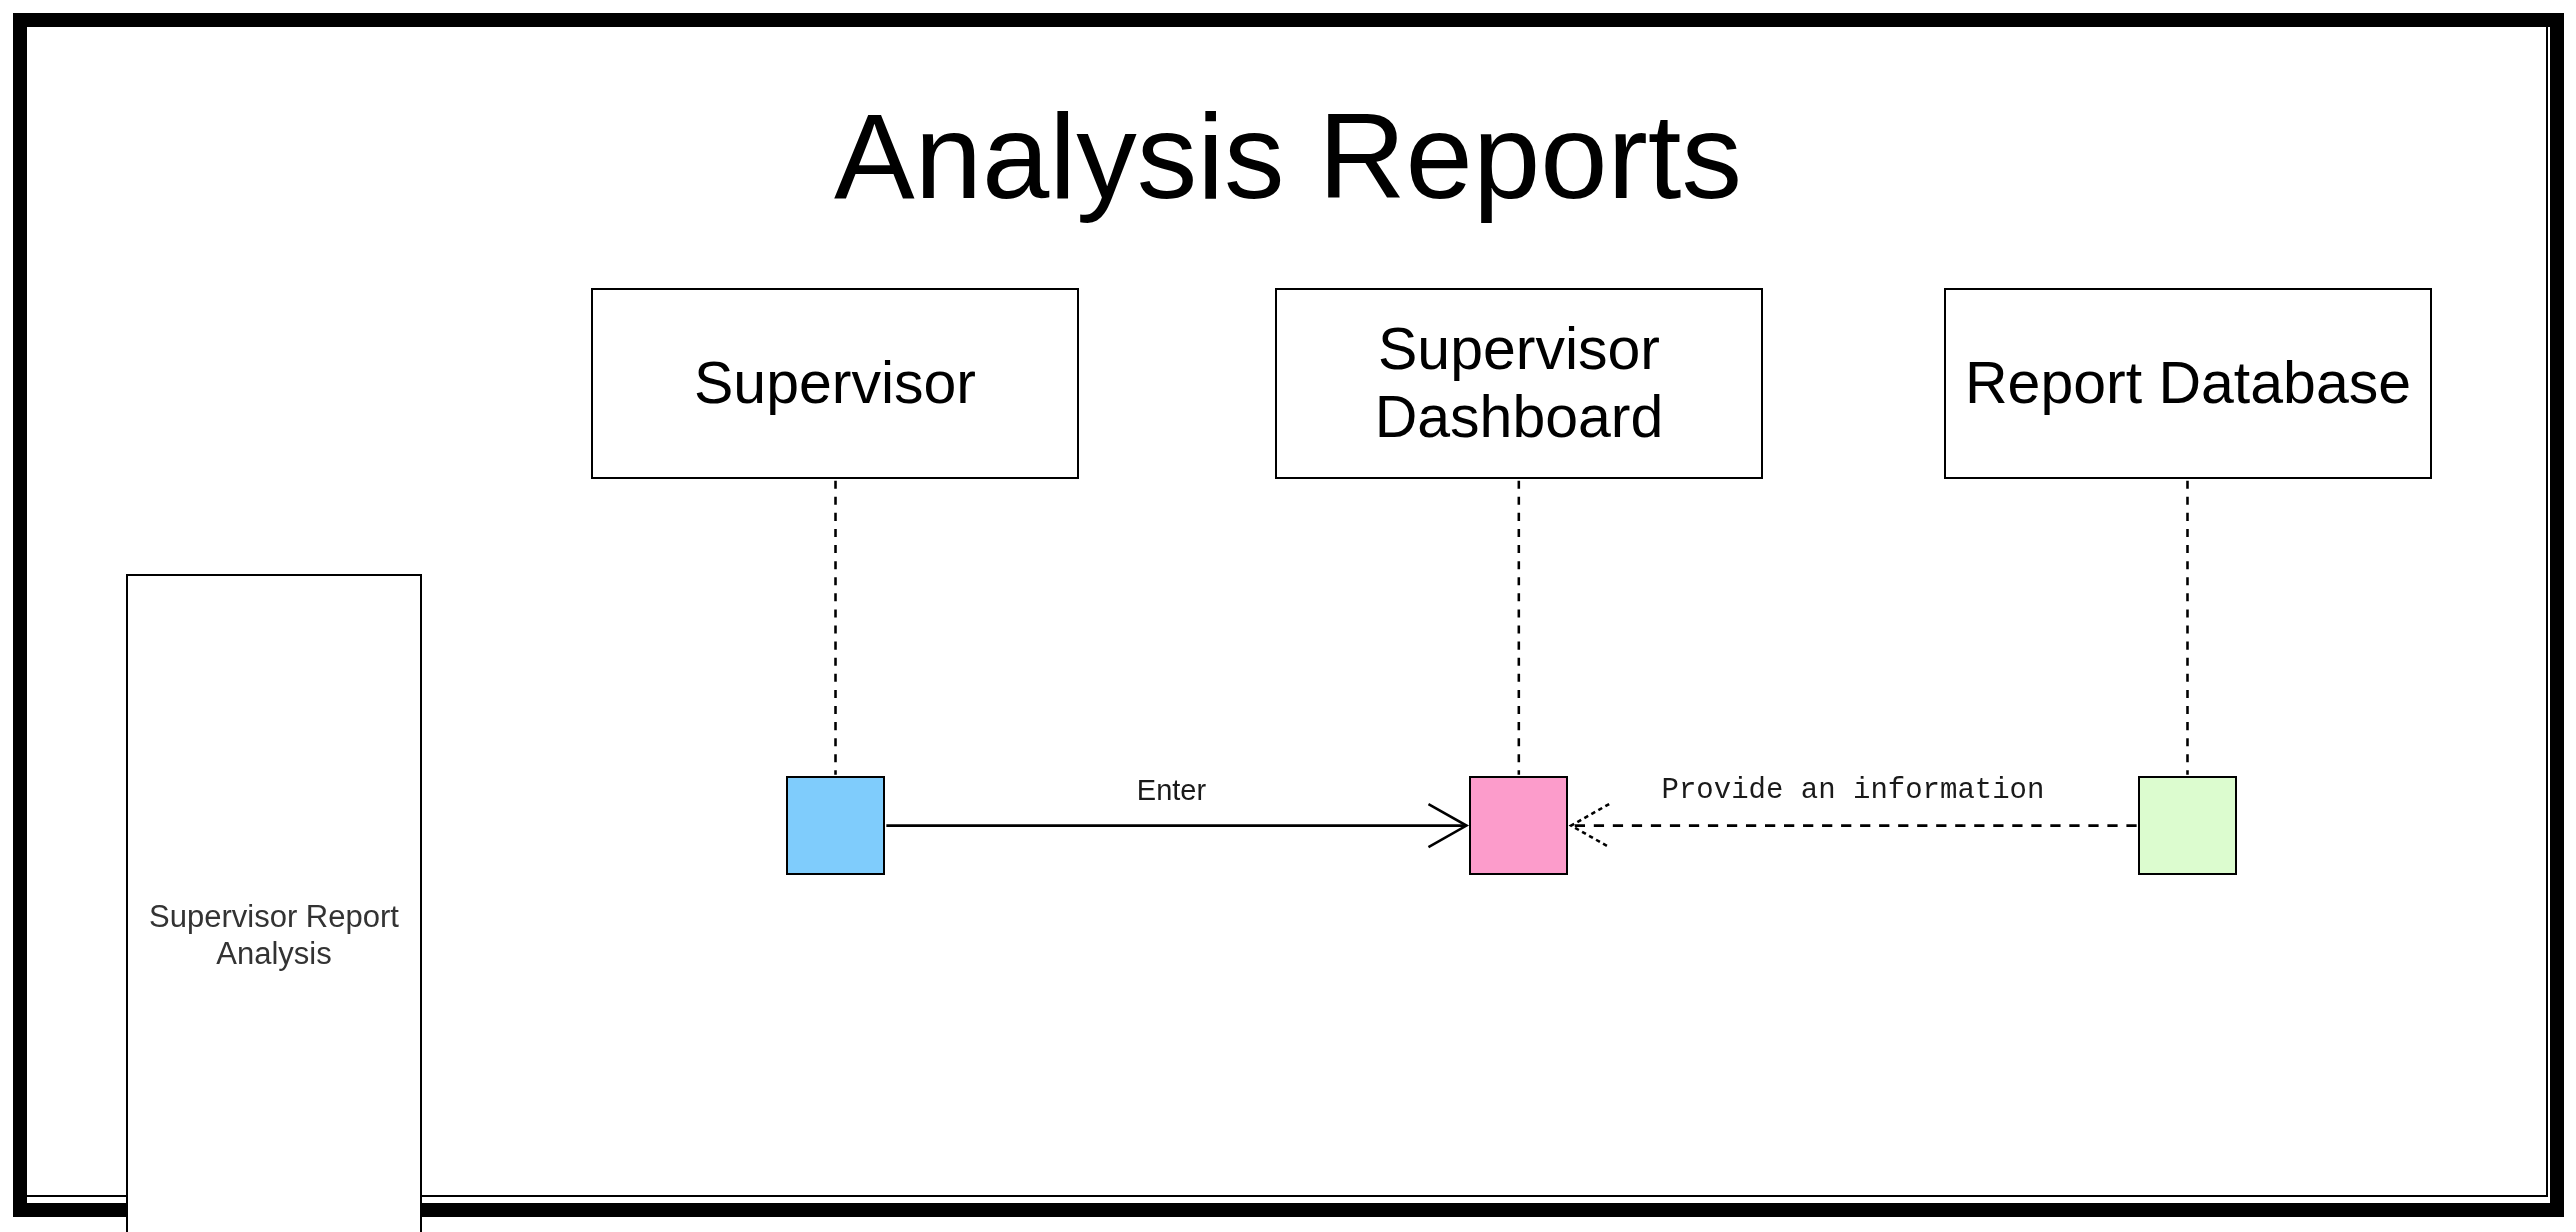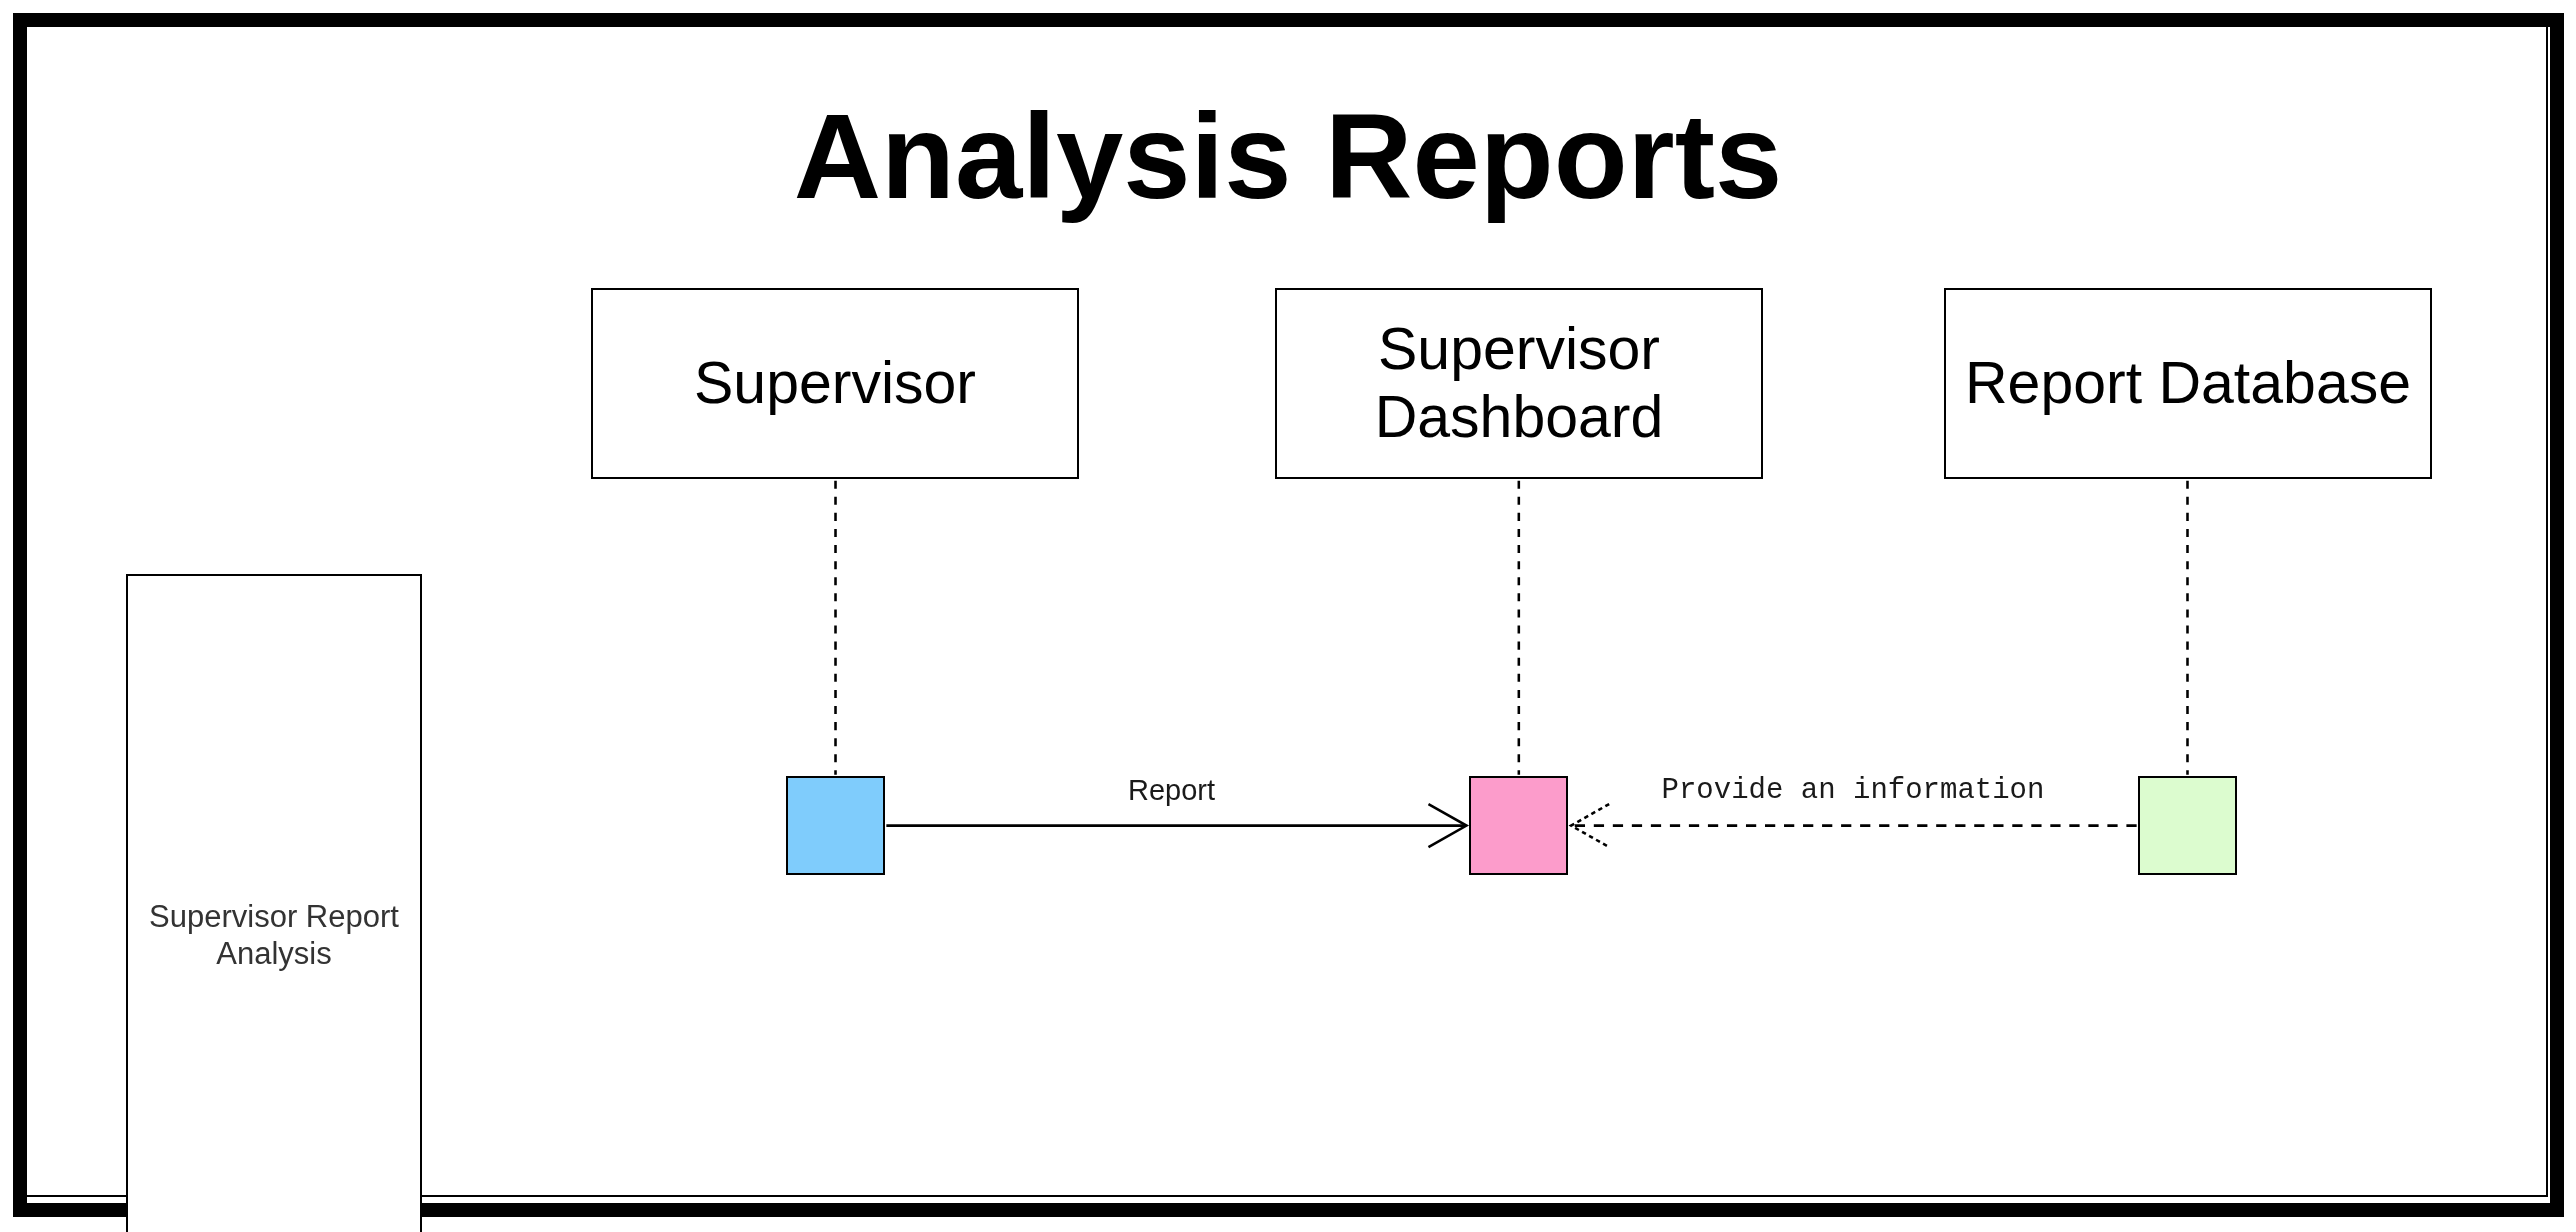--- a/index.html
+++ b/index.html
@@ -22,21 +22,21 @@
     position: absolute;
     left: 13px; top: 13px; right: 12.4px; bottom: 15.4px;
     border: 14.6px solid #000;
   }
   
   .title {
     position: absolute;
     left: 0; top: 86px; width: 2576px;
     text-align: center;
     font-size: 121px;
-    font-weight: 700;
+    font-weight: 400;
     letter-spacing: 0px;
     white-space: nowrap;
   }
   
   .actor {
     position: absolute;
     top: 288px;
     width: 488px;
     height: 191px;
     border: 2.2px solid #000;
@@ -134,17 +134,17 @@
     <polyline points="1952,1099 2004,1128.5 1952,1158" fill="none" stroke="#000" stroke-width="3.5"></polyline>
 
     <line x1="2920" y1="1128.5" x2="2152" y2="1128.5" stroke="#000" stroke-width="3.5" stroke-dasharray="14 12"></line>
     <polyline points="2199,1099 2147,1128.5 2199,1158" fill="none" stroke="#000" stroke-width="3.5" stroke-dasharray="6 5"></polyline>
   </svg>
 
   <div class="activation" id="act-supervisor" style="background: rgb(127, 204, 252);"></div>
   <div class="activation" id="act-dashboard" style="background: rgb(252, 156, 203);"></div>
   <div class="activation" id="act-database" style="background: rgb(220, 252, 207);"></div>
 
-  <div class="msg-label" id="msg-enter">Report</div>
+  <div class="msg-label" id="msg-enter">Enter</div>
   <div class="msg-label" id="msg-provide">Provide an information</div>
 
 </div>
 
 
 </body></html>

